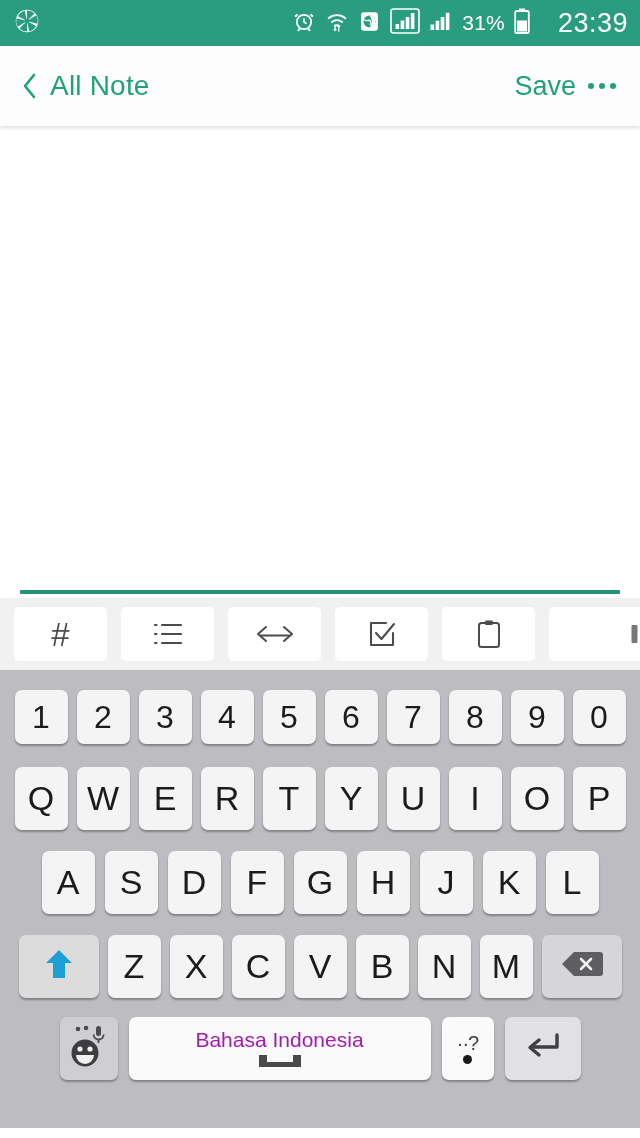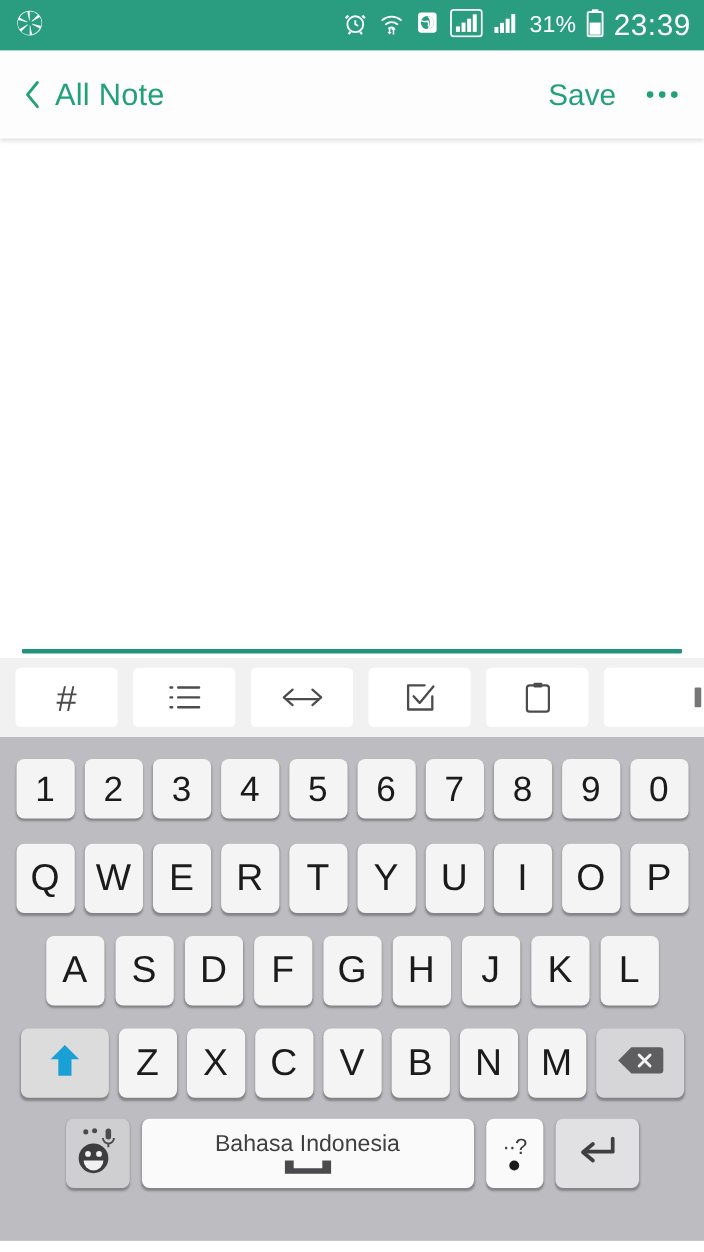--- a/index.html
+++ b/index.html
@@ -31,42 +31,42 @@
   .batt-pct {
     font-size: 21px;
     letter-spacing: .2px;
     color: #ffffff;
     font-family: "Liberation Sans", sans-serif;
   }
   .clock {
     font-size: 27px;
     color: #ffffff;
     letter-spacing: .5px;
-    margin-left: 0;
+    margin-left: 19px;
   }
 
   
   .app-bar {
     height: 80px;
     background: #fdfdfd;
     display: flex;
     align-items: center;
     padding: 0 22px 0 18px;
     box-shadow: 0 2px 4px rgba(0,0,0,.13);
     position: relative;
     z-index: 5;
   }
   .back-group { display: flex; align-items: center; cursor: pointer; justify-content: center; }
   .chev { width: 22px; height: 30px; margin-right: 10px; }
   .bar-title {
     font-size: 28px;
     color: #21a179;
     letter-spacing: .2px;
   }
-  .bar-actions { margin-left: auto; display: flex; align-items: center; gap: 26px; }
+  .bar-actions { margin-left: auto; display: flex; align-items: center; gap: 10px; }
   .save-btn { font-size: 27px; color: #21a179; cursor: pointer; }
   .overflow-btn {
     display: flex; align-items: center; gap: 5px;
     padding: 6px 2px; cursor: pointer;
   }
   .overflow-btn i { width: 6px; height: 6px; border-radius: 50%; background: #21a179; display: block; }
 
   
   .note-area {
     height: 472px;
@@ -148,21 +148,21 @@
   }
   .key.bksp { background: #d6d6d8; width: 80px; height: 63px; }
   .key.sym { background: #e7e7e8; width: 75px; height: 63px; font-size: 29px; color: #555; }
   .key.emoji { background: #cfcfd2; width: 58px; height: 63px; }
   .key.space {
     background: #fafafa; flex: 1 1 auto; max-width: 302px; height: 63px;
     flex-direction: column; gap: 2px;
   }
   .key.period { background: #fafafa; width: 52px; height: 63px; flex-direction: column; }
   .key.enter { background: #e1e1e3; width: 76px; height: 63px; }
-  .space-label { font-size: 21px; color: #404040; margin-top: 4px; }
+  .space-label { font-size: 21px; color: #a21caf; margin-top: 4px; }
   .space-glyph { display:block; }
   .period-top { font-size: 20px; color: #3b3b3b; line-height: 1; margin-bottom: 2px; letter-spacing: -1px;}
   .period-dot { width: 9px; height: 9px; border-radius: 50%; background: #1b1b1b; }
   .krow.r-bottom { gap: 11px; padding: 0 10px; height: 80px; }
   .krow.r-home { gap: 10px; }
 </style>
 </head>
 <body>
 
 <div id="screen">

